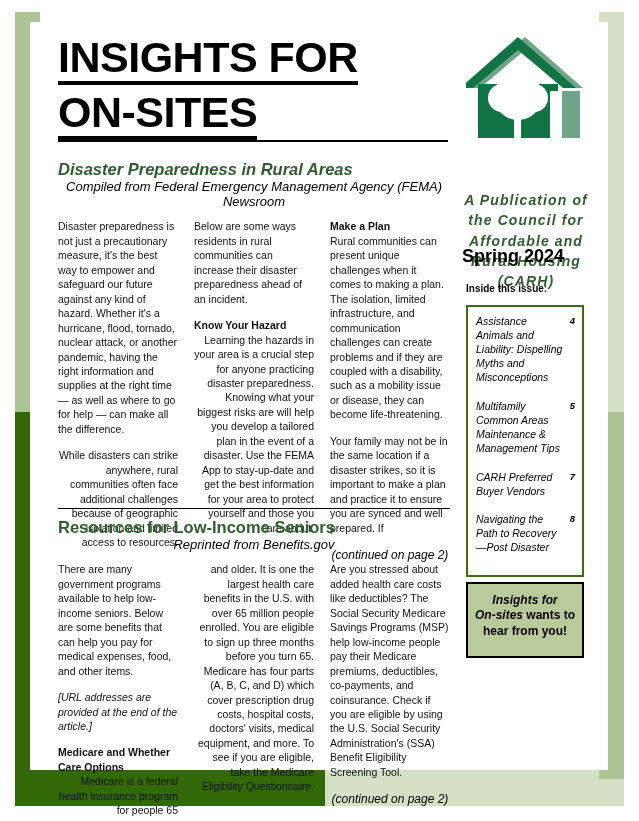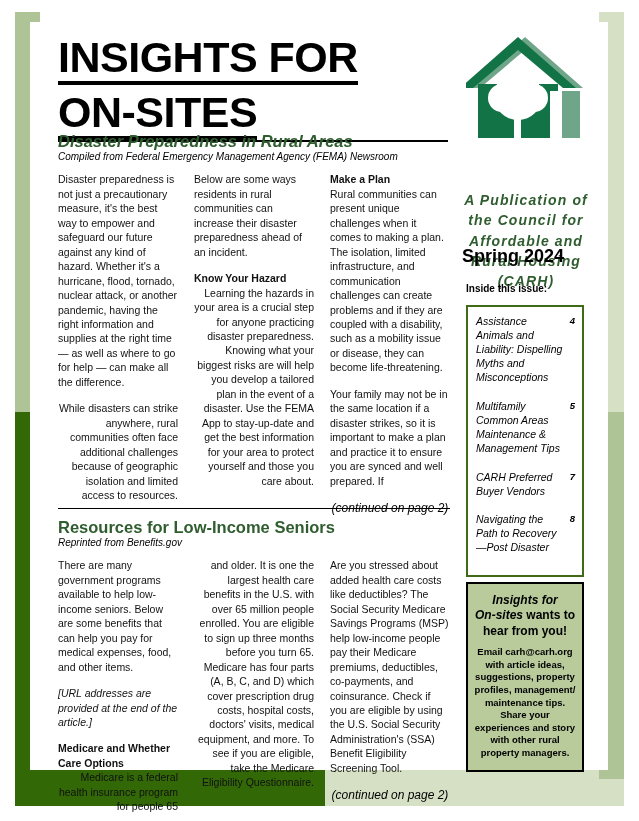--- a/index.html
+++ b/index.html
@@ -183,37 +183,38 @@
     font-weight: bold;
     line-height: 1.35;
   }
 
   
   .article {
     position: absolute;
     left: 58px;
     width: 392px;
   }
-  #article-disaster { top: 132px; }
+  #article-disaster { top: 160px; }
   #article-seniors  { top: 518px; }
 
   .article-title {
     font-size: 16.5px;
     font-weight: bold;
     font-style: italic;
     color: #2f5d2f;
     line-height: 1.1;
     margin: 0 0 1px 0;
   }
   #article-seniors .article-title { font-style: normal; }
   .article-source {
-    font-size: 10px;
+    font-size: 13px;
     font-style: italic;
     color: #000000;
     margin: 0 0 10px 0;
+    text-align: center;
   }
   .article-columns {
     display: flex;
     gap: 16px;
   }
   .article-column {
     width: 122px;
     font-size: 10.5px;
     line-height: 1.38;
     color: #111111;
@@ -295,23 +296,20 @@
       <span class="toc-title">Navigating the Path to Recovery —Post Disaster</span>
       <span class="toc-page">8</span>
     </div>
   </div>
 
 <div id="callout-box">
   <div id="callout-heading">
     <em>Insights for</em><br>
     <em>On-sites</em><span> wants to hear from you!</span>
   </div>
-  <div id="callout-body">
-    <span>Email </span><span class="email">carh@carh.org</span><span> with article ideas, suggestions, property profiles, management/ maintenance tips. Share your experiences and story with other rural property managers.</span>
-  </div>
 </div>
 
 <div class="article" id="article-disaster">
     <div class="article-title">Disaster Preparedness in Rural Areas</div>
     <div class="article-source">Compiled from Federal Emergency Management Agency (FEMA) Newsroom</div>
     <div class="article-columns">
       <div class="article-column">
         <p>Disaster preparedness is not just a precautionary measure, it's the best way to empower and safeguard our future against any kind of hazard. Whether it's a hurricane, flood, tornado, nuclear attack, or another pandemic, having the right information and supplies at the right time — as well as where to go for help — can make all the difference.</p>
         <p>While disasters can strike anywhere, rural communities often face additional challenges because of geographic isolation and limited access to resources.</p>
       </div>

